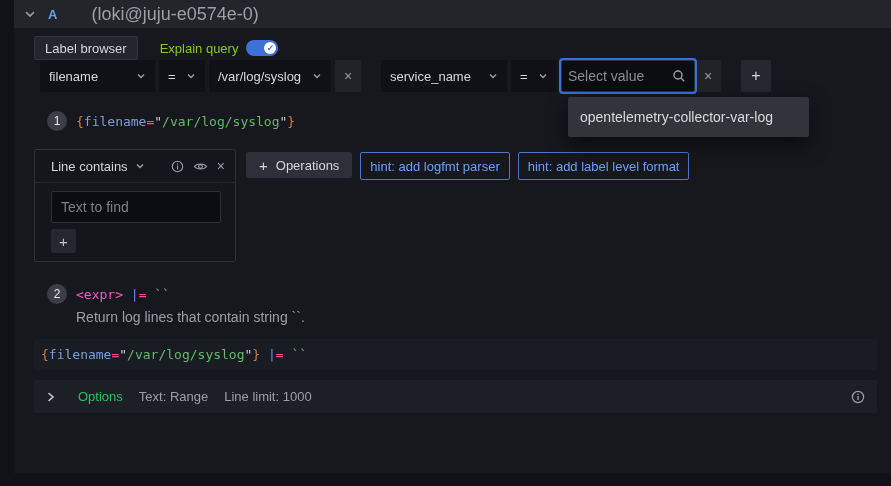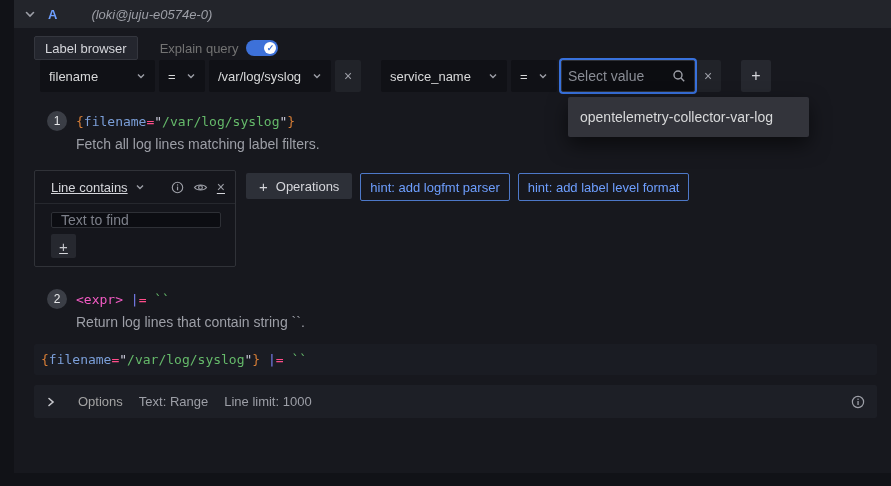--- a/index.html
+++ b/index.html
@@ -11,33 +11,33 @@
     color:#d5d6db;
     overflow:hidden;
     position:relative;
   }
   .panel { position:absolute; left:14px; top:0; width:877px; height:473px; background:#17181e; }
 
   
   .qhead { height:28px; background:#23252b; display:flex; align-items:center; padding:0 10px; gap:12px; }
   .qhead .chev { display:flex; align-items:center; }
   .ref-id { color:#6e9fff; font-weight:700; font-size:13px; }
-  .ds-name { color:#9d9fa7; font-style:italic; font-size:13px; margin-left:22px; }
+  .ds-name { color:#9d9fa7; font-size:18px; margin-left:22px; }
 
   .content { padding:8px 14px 0 20px; }
 
   
   .toolbar { display:flex; align-items:center; }
   .btn-sec {
     height:24px; padding:0 10px; background:#24262e; border:1px solid #34363e;
     border-radius:2px; color:#d5d6db; font-size:13px; font-weight:500;
     display:flex; align-items:center; margin-right:8px; cursor:pointer;
   }
   .explain-wrap { margin-left:14px; display:flex; align-items:center; gap:8px; }
-  .explain-label { color:#737373; font-size:13px; }
+  .explain-label { color:#84cc16; font-size:13px; }
   .toggle { width:32px; height:16px; border-radius:9px; background:#3d71d9; position:relative; cursor:pointer; }
   .toggle .knob {
     position:absolute; right:2px; top:2px; width:12px; height:12px; border-radius:50%;
     background:#fff; color:#3d71d9; font-size:9px; line-height:12px; text-align:center; font-weight:700;
   }
 
   
   .section-label { margin:17px 0 7px 6px; font-size:12px; color:#d5d6db; }
   .filter-row { margin-left:6px; display:flex; align-items:center; position:relative; }
   .seg {
@@ -76,28 +76,28 @@
   .step-head { display:flex; align-items:center; gap:9px; }
   .badge {
     width:20px; height:20px; border-radius:50%; background:#3b3e46; color:#e7e8ea;
     font-size:12px; display:flex; align-items:center; justify-content:center; flex:none;
   }
   .code { font-family:"DejaVu Sans Mono","Liberation Mono",monospace; font-size:13px; white-space:pre; }
   .step-desc { margin:5px 0 0 29px; color:#9d9fa7; font-size:14px; }
 
   
   .ops-row { margin-top:18px; display:flex; align-items:flex-start; }
-  .op-card { width:202px; border:1px solid #303238; background:#15161c; border-radius:2px;text-decoration:underline; }
+  .op-card { width:202px; border:1px solid #303238; background:#15161c; border-radius:2px; }
   .op-card-header { display:flex; align-items:center; padding:8px 10px 8px 16px; border-bottom:1px solid #26282e; gap:7px; }
   .op-title { font-size:13px; color:#d5d6db; }
   .hdr-icons { margin-left:auto; display:flex; align-items:center; gap:9px; color:#9d9fa7; }
   .hdr-icons .x { font-size:14px; cursor:pointer; }
   .op-card-body { padding:8px 14px 8px 16px; }
   .op-card-body input {
-    width:100%; height:16px; background:#0c0d12; border:1px solid #2e3036; border-radius:2px;
+    width:100%; height:32px; background:#0c0d12; border:1px solid #2e3036; border-radius:2px;
     color:#d8d9da; font-size:14px; padding:0 9px; outline:none; font-family:"Liberation Sans",sans-serif;
   }
   .op-card-body input::placeholder { color:#7d808a; }
   .plus-sm {
     margin-top:6px; width:25px; height:24px; background:#26282f; border-radius:2px;
     color:#c7c8cd; display:flex; align-items:center; justify-content:center; font-size:15px; cursor:pointer;
   }
   .ops-btn {
     margin:3px 0 0 10px; height:26px; padding:0 13px; background:#2d3038; border-radius:2px;
     color:#d5d6db; font-size:13px; font-weight:500; display:flex; align-items:center; gap:8px; cursor:pointer;
@@ -108,21 +108,21 @@
     color:#6e9fff; font-size:13px; font-weight:500; display:flex; align-items:center; background:transparent; cursor:pointer;
   }
   .hint-btn:first-of-type { margin-left:4px; }
 
   
   .preview { margin-top:14px; background:#1a1c23; border-radius:2px; padding:8px 7px; }
   .options-bar {
     margin-top:10px; background:#1d1f26; border-radius:2px; height:33px;
     display:flex; align-items:center; padding:0 12px; gap:16px;
   }
-  .options-label { font-weight:500; color:#a3a3a3; font-size:13px; margin-left:6px; }
+  .options-label { font-weight:500; color:#22c55e; font-size:13px; margin-left:6px; }
   .opt-item { color:#9d9fa7; font-size:13px; }
   .opt-info { margin-left:auto; display:flex; align-items:center; }
   svg { display:block; }
 </style>
 </head>
 <body>
 
 <div class="panel">
 
   <div class="qhead">
@@ -197,21 +197,20 @@
       </div>
 
       <div class="plus-btn">+</div>
     </div>
 
     <div class="step">
       <div class="step-head">
         <div class="badge">1</div>
         <div class="code"><span style="color: rgb(216, 126, 54);">{</span><span style="color: rgb(123, 159, 217);">filename</span><span style="color: rgb(255, 77, 138);">=</span><span style="color: rgb(204, 204, 220);">"</span><span style="color: rgb(101, 185, 106);">/var/log/syslog</span><span style="color: rgb(204, 204, 220);">"</span><span style="color: rgb(216, 126, 54);">}</span></div>
       </div>
-      <div class="step-desc">Fetch all log lines matching label filters.</div>
     </div>
 
     <div class="ops-row">
       <div class="op-card">
         <div class="op-card-header">
           <span class="op-title">Line contains</span>
           <svg width="10" height="10" viewBox="0 0 10 10">
               <path d="M2 3.5 L5 6.5 L8 3.5" stroke="#9d9fa7" stroke-width="1.4" fill="none"></path>
             </svg>
           <span class="hdr-icons">

